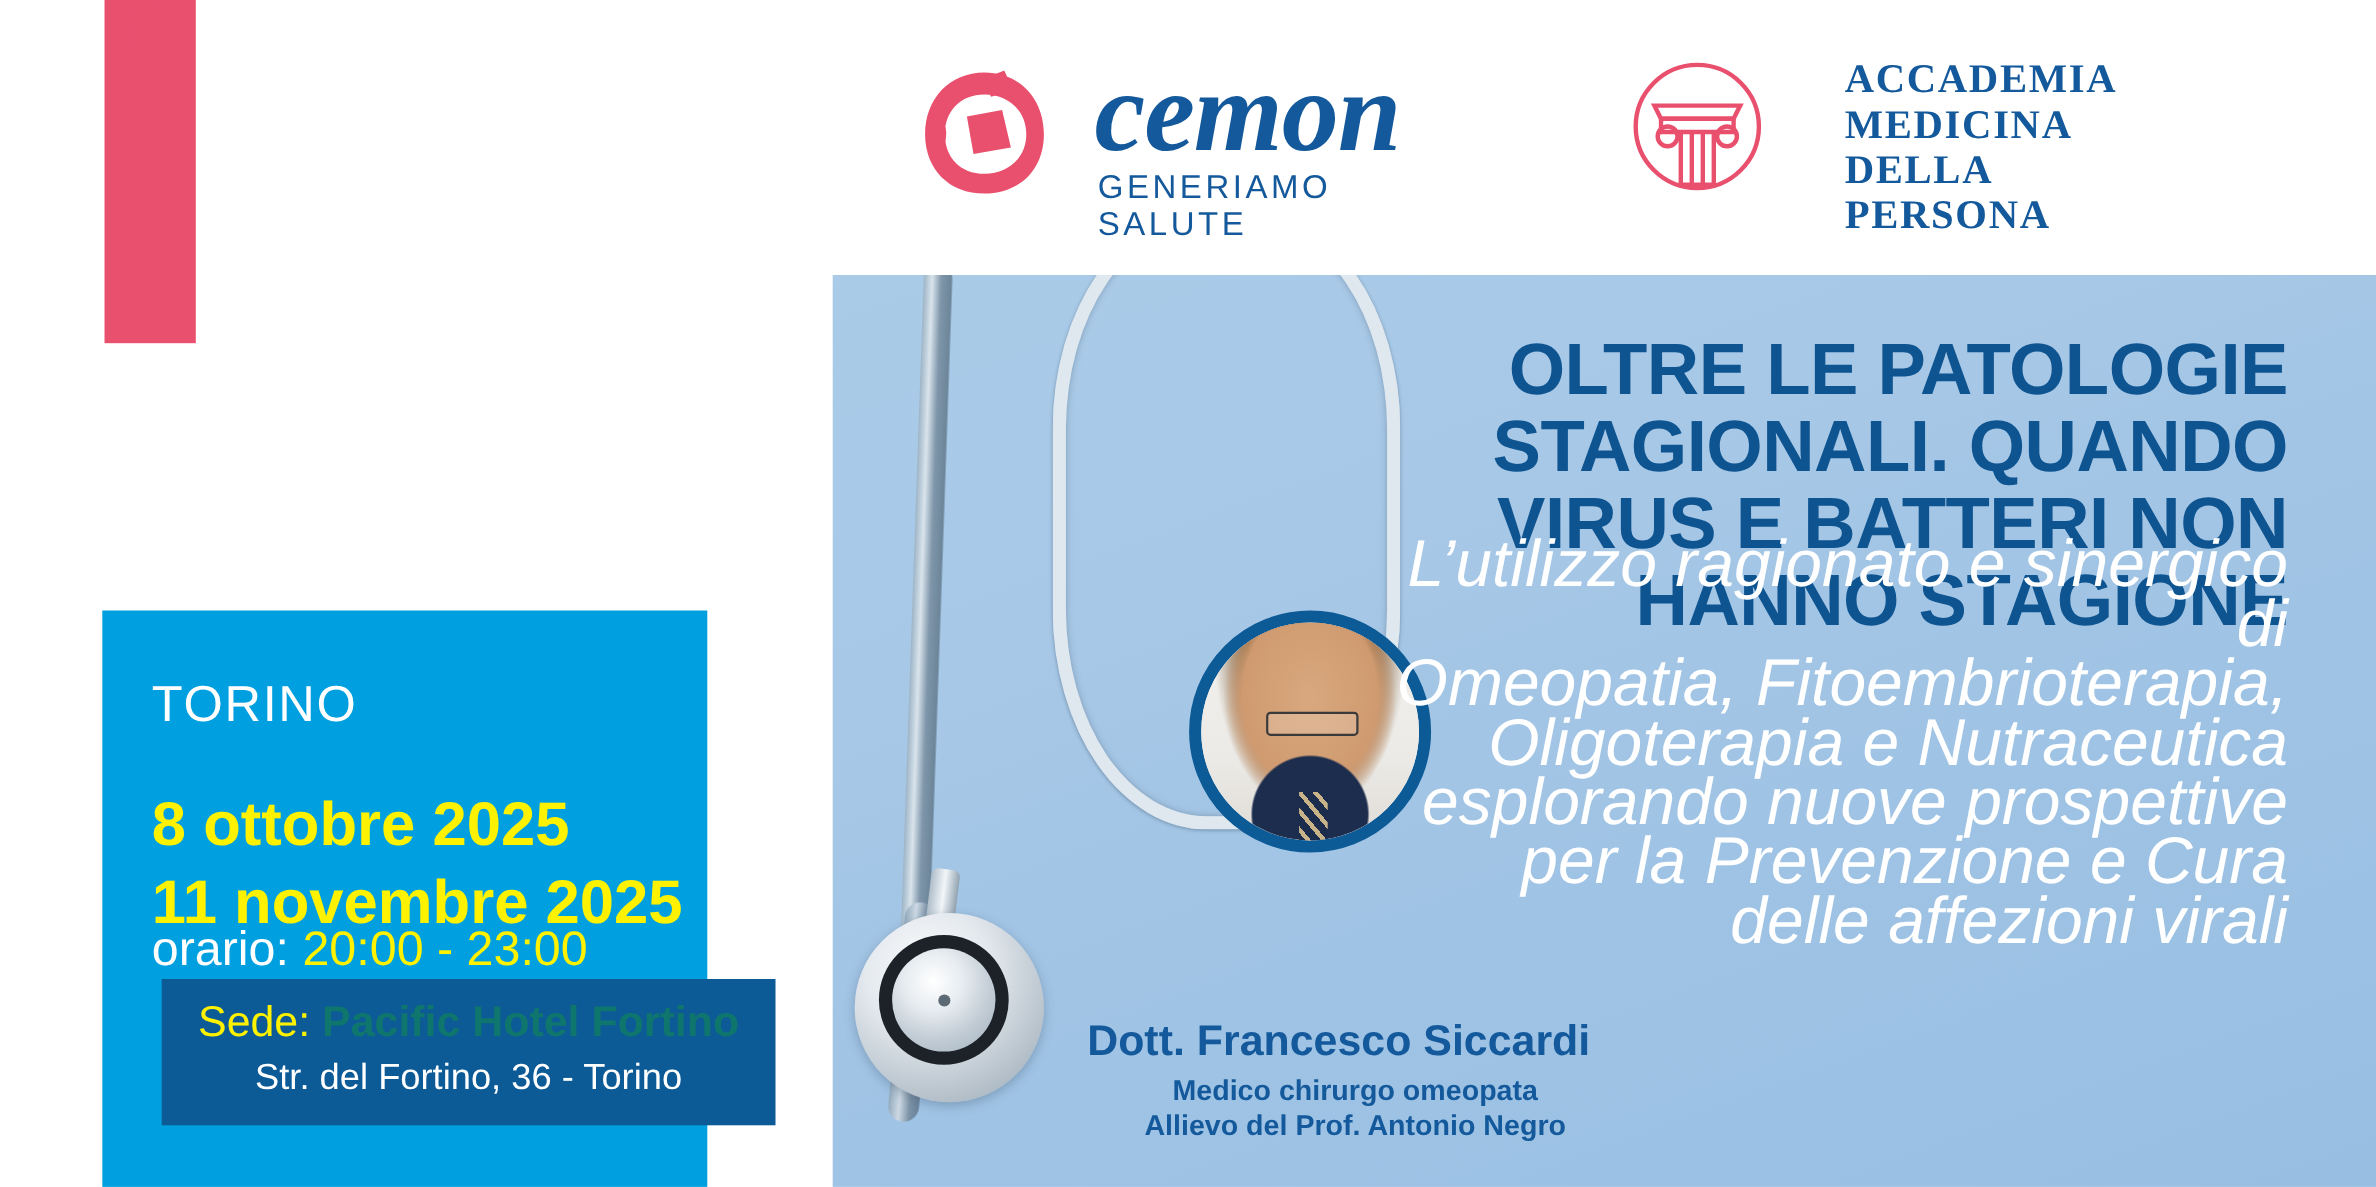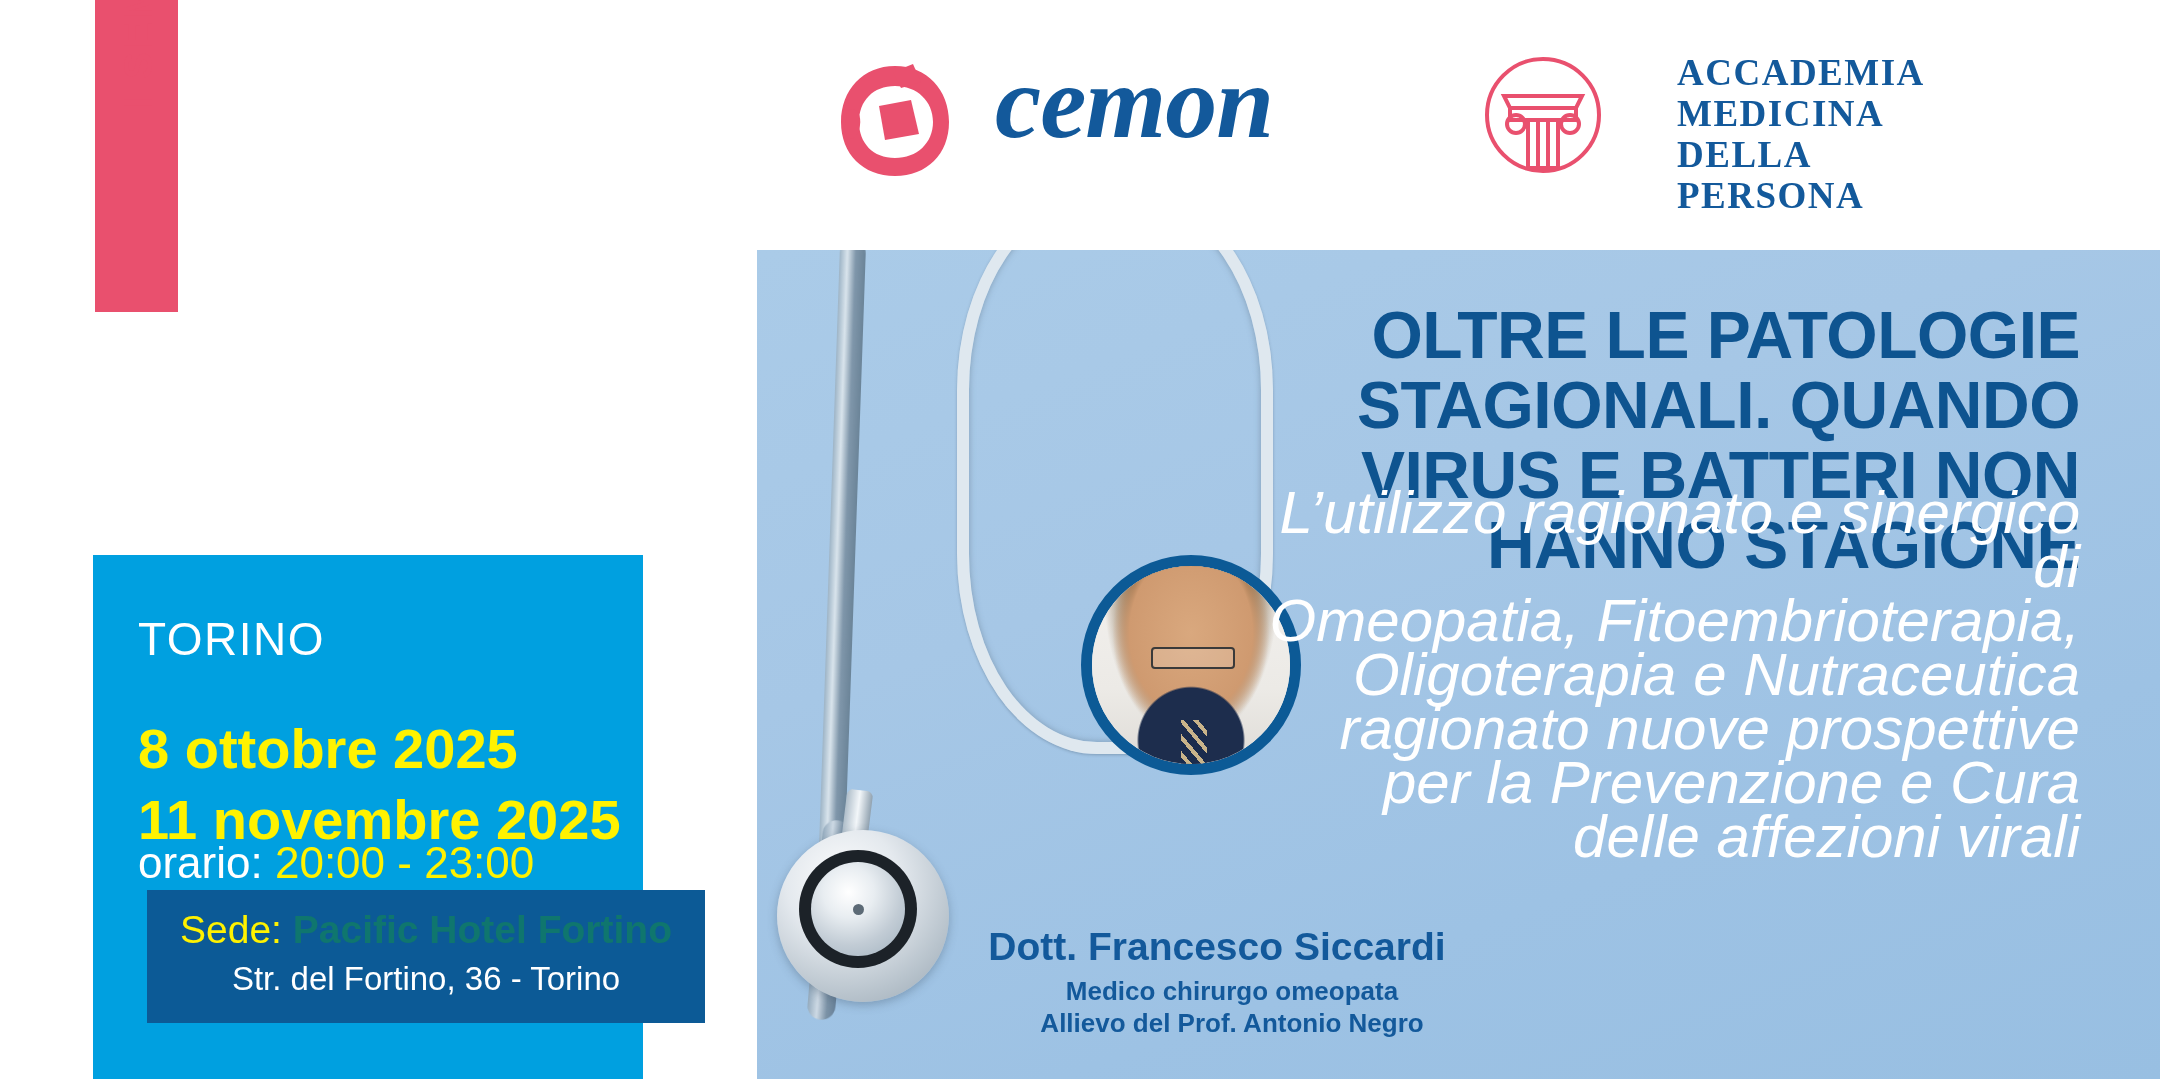--- a/index.html
+++ b/index.html
@@ -375,20 +375,21 @@
 
   <div class="cemon-logo">
     <svg class="cemon-mark" viewBox="0 0 120 120" xmlns="http://www.w3.org/2000/svg">
       <path d="M60 6 C92 6 114 30 114 62 C114 94 92 116 60 116 C28 116 6 94 6 62 C6 30 28 6 60 6 Z
                M60 26 C38 26 24 41 24 62 C24 83 38 98 60 98 C82 98 98 83 98 62 C98 41 82 26 60 26 Z" fill="#E9506E"></path>
       <path d="M58 12 L78 4 L86 22 L66 28 Z" fill="#E9506E"></path>
       <path d="M44 46 L76 40 L84 74 L50 80 Z" fill="#E9506E"></path>
       <path d="M12 52 C22 44 28 56 24 70 C20 84 8 80 10 66 Z" fill="#E9506E"></path>
     </svg>
     <div class="cemon-word">cemon</div>
+    <div class="cemon-tag">GENERIAMO SALUTE</div>
   </div>
 
   <div class="accademia-logo">
     <svg class="accademia-mark" viewBox="0 0 126 126" xmlns="http://www.w3.org/2000/svg">
       <circle cx="63" cy="63" r="56" fill="none" stroke="#E9506E" stroke-width="4"></circle>
       <path d="M24 44 L102 44 L96 56 L30 56 Z" fill="none" stroke="#E9506E" stroke-width="4"></path>
       <path d="M30 56 L96 56 L96 68 L30 68 Z" fill="none" stroke="#E9506E" stroke-width="4"></path>
       <circle cx="36" cy="72" r="9" fill="none" stroke="#E9506E" stroke-width="4"></circle>
       <circle cx="90" cy="72" r="9" fill="none" stroke="#E9506E" stroke-width="4"></circle>
       <path d="M48 68 L48 118 M58 68 L58 118 M68 68 L68 118 M78 68 L78 118" fill="none" stroke="#E9506E" stroke-width="4"></path>
@@ -430,19 +431,19 @@
       <div>OLTRE LE PATOLOGIE</div>
       <div>STAGIONALI. QUANDO</div>
       <div>VIRUS E BATTERI NON</div>
       <div>HANNO STAGIONE</div>
     </div>
 
     <div class="subtitle">
       <div>L’utilizzo ragionato e sinergico di</div>
       <div>Omeopatia, Fitoembrioterapia,</div>
       <div>Oligoterapia e Nutraceutica</div>
-      <div>ragionato nuove prospettive</div>
+      <div>esplorando nuove prospettive</div>
       <div>per la Prevenzione e Cura</div>
       <div>delle affezioni virali</div>
     </div>
 
   </div>
 </div>
 
 </body></html>

